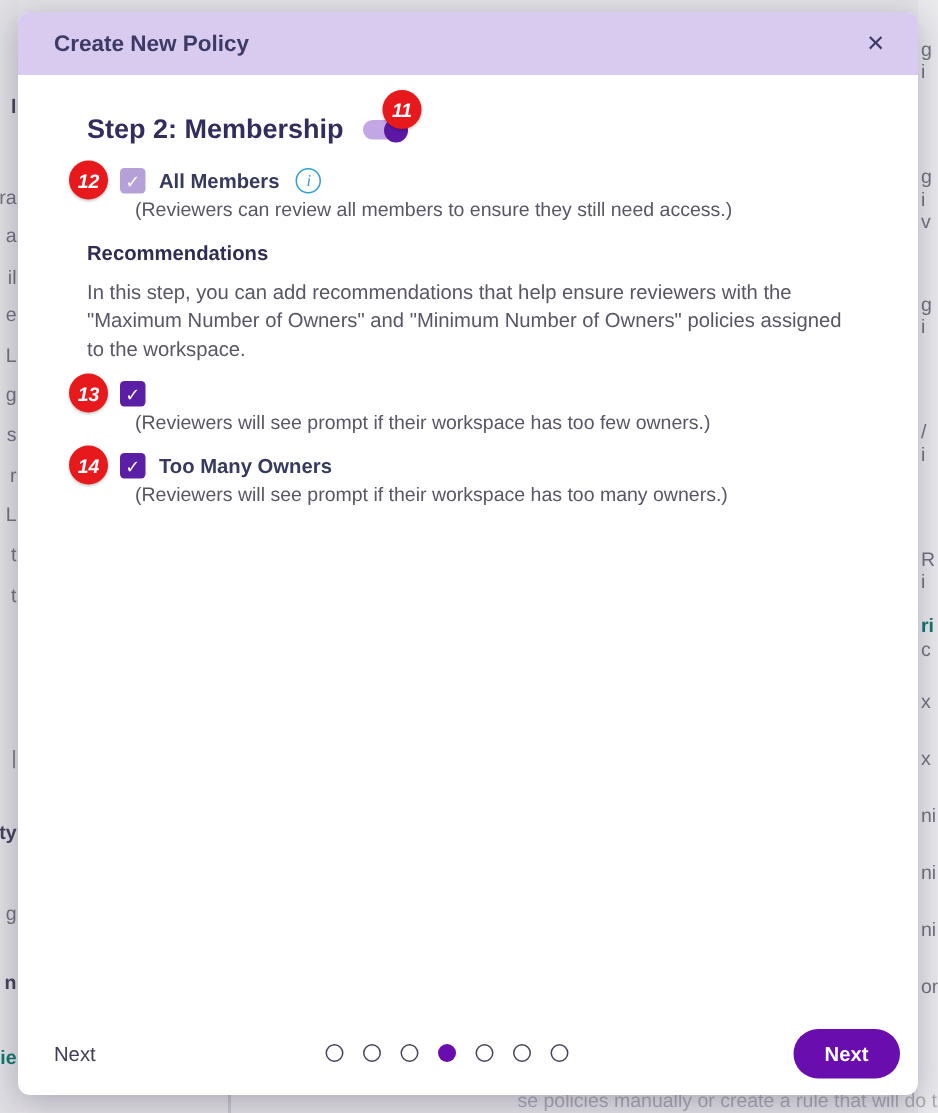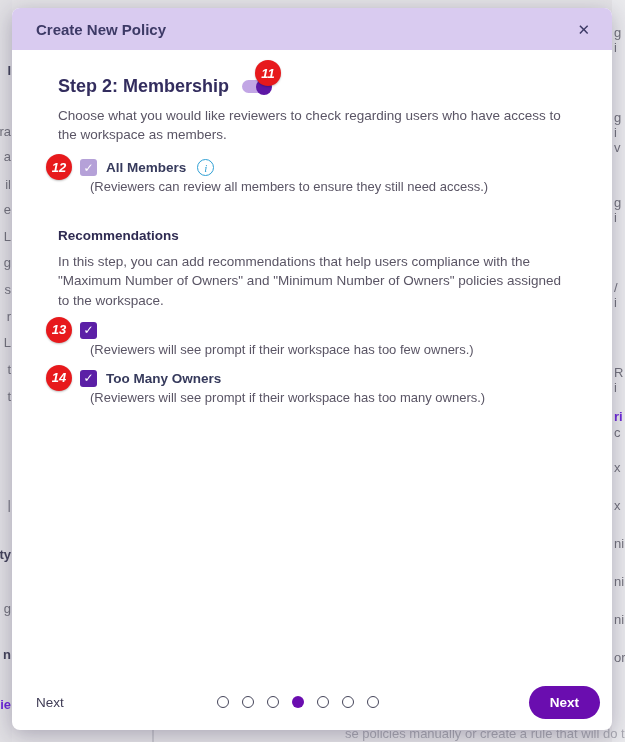--- a/index.html
+++ b/index.html
@@ -6,21 +6,21 @@
     font-family:"Liberation Sans","DejaVu Sans",sans-serif;background:#e4e3e6;}
   .page{position:relative;width:625px;height:742px;}
 
   
   .bg-left{position:absolute;left:0;top:0;width:12px;height:742px;background:#e1e0e4;z-index:1;}
   .bg-right{position:absolute;left:612px;top:0;width:13px;height:742px;background:#eaeaed;z-index:1;}
   .frag{position:absolute;font-size:13px;color:#72727c;line-height:1;white-space:nowrap;}
   .bg-left .frag{right:1px;}
   .bg-right .frag{left:2px;}
   .frag-b{font-weight:bold;color:#43435a;}
-  .frag-p{color:#6d28d9;font-weight:bold;}
+  .frag-p{color:#0f766e;font-weight:bold;}
   .bg-bottom-text{position:absolute;left:345px;top:726px;font-size:13px;color:#a9a9b1;
     white-space:nowrap;z-index:1;}
   .bg-divider{position:absolute;left:152px;top:728px;width:2px;height:14px;background:#c9c9ce;z-index:1;}
 
   
   .modal{position:absolute;left:12px;top:8px;width:600px;height:722px;background:#fff;
     border-radius:8px;box-shadow:0 5px 22px rgba(40,30,70,.3);z-index:2;}
   .modal-header{height:42px;background:#d9cbf0;border-radius:8px 8px 0 0;display:flex;
     align-items:center;padding:0 16px 0 24px;}
   .modal-title{font-weight:bold;font-size:15px;color:#3d3a66;flex:1;}
@@ -47,21 +47,21 @@
     justify-content:center;cursor:pointer;flex:none;}
   .checkbox .check{color:#fff;font-size:12px;line-height:1;font-weight:bold;}
   .cb-on{background:#5b1fa6;}
   .cb-dim{background:#b5a1d8;}
   .check-label{font-size:13.5px;font-weight:bold;color:#363a5c;}
   .info-icon{width:15px;height:15px;border:1.4px solid #2e9fd4;border-radius:50%;color:#2e9fd4;
     font-family:"Liberation Serif","DejaVu Serif",serif;font-style:italic;font-size:11px;
     display:flex;align-items:center;justify-content:center;cursor:pointer;margin-left:2px;}
   .hint{margin:3px 0 0 32px;font-size:13px;color:#5a5565;}
 
-  .rec-heading{margin:34px 0 0 0;font-size:13.5px;font-weight:bold;color:#2f2b52;}
+  .rec-heading{margin:14px 0 0 0;font-size:13.5px;font-weight:bold;color:#2f2b52;}
 
   
   .modal-footer{position:absolute;left:0;right:0;bottom:12px;height:32px;display:flex;
     align-items:center;}
   .back{position:absolute;left:24px;font-size:13.5px;color:#3f3c55;cursor:pointer;}
   .dots{display:flex;gap:13px;margin:0 auto;transform:translateX(-14px);align-items:center;}
   .dot{width:10px;height:10px;border-radius:50%;border:1.5px solid #45455a;background:#fff;
     cursor:pointer;}
   .dot-active{width:12px;height:12px;border:none;background:#6a0daf;}
   .next{position:absolute;right:12px;background:#6a0daf;color:#fff;border:none;
@@ -126,34 +126,33 @@
     <div class="modal-body">
 
       <div class="step-row">
         <h2 class="step-title">Step 2: Membership</h2>
         <div class="toggle">
           <div class="toggle-knob"></div>
         </div>
         <div class="num-badge badge-toggle">11</div>
       </div>
 
-      <p class="desc">Choose what you would like reviewers to check regarding users who have access to the workspace as members.</p>
 
       <div class="check-row">
         <span class="num-badge row-badge">12</span>
         <span class="checkbox cb-dim">
           <span class="check">✓</span>
         </span>
         <span class="check-label">All Members</span>
         <span class="info-icon">i</span>
       </div>
       <p class="hint">(Reviewers can review all members to ensure they still need access.)</p>
 
       <h3 class="rec-heading">Recommendations</h3>
-      <p class="desc">In this step, you can add recommendations that help users compliance with the "Maximum Number of Owners" and "Minimum Number of Owners" policies assigned to the workspace.</p>
+      <p class="desc">In this step, you can add recommendations that help ensure reviewers with the "Maximum Number of Owners" and "Minimum Number of Owners" policies assigned to the workspace.</p>
 
       <div class="check-row" style="margin-top:12px;">
         <span class="num-badge row-badge">13</span>
         <span class="checkbox cb-on">
           <span class="check">✓</span>
         </span>
       </div>
       <p class="hint">(Reviewers will see prompt if their workspace has too few owners.)</p>
 
       <div class="check-row" style="margin-top:13px;">

